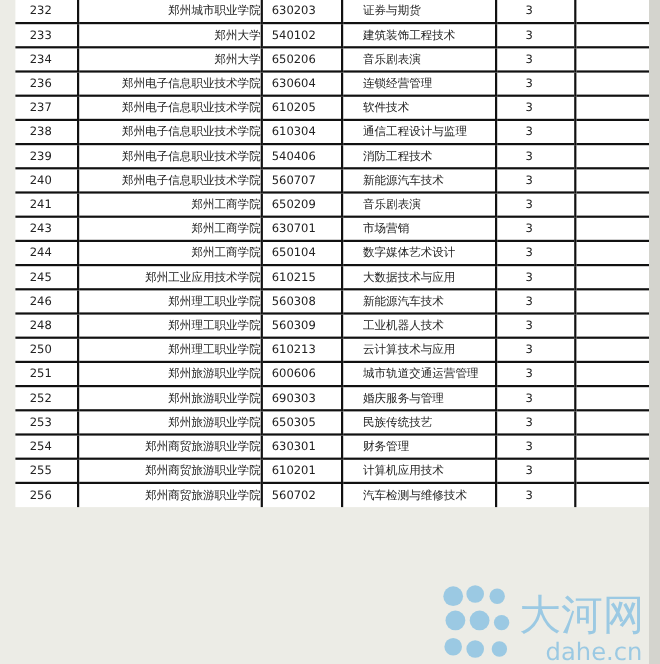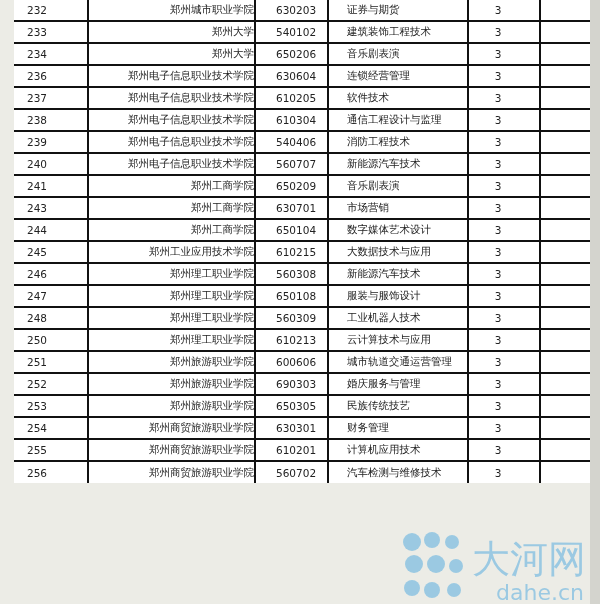--- a/index.html
+++ b/index.html
@@ -27,23 +27,23 @@
     height: 22px;
     border-top: 2px solid #111;
     border-bottom: 0;
     padding: 0;
     font-size: 10.5px;
     color: #222;
     white-space: nowrap;
     overflow: hidden;
     vertical-align: middle;
   }
-  td.c-idx { width: 74px; text-align: left; padding-left: 13px; box-sizing: border-box; margin-left: 28px; }
+  td.c-idx { width: 57px; text-align: left; padding-left: 13px; box-sizing: border-box; margin-left: 28px; }
   td.c-school { width: 167px; border-left: 2px solid #111; padding-left: 2px; box-sizing: border-box; text-align: right; }
-  td.c-code { width: 73px; border-left: 2px solid #111; padding-left: 20px; box-sizing: border-box; }
+  td.c-code { width: 73px; border-left: 2px solid #111; padding-left: 8px; box-sizing: border-box; }
   td.c-major { width: 140px; border-left: 2px solid #111; padding-left: 18px; box-sizing: border-box; }
   td.c-years { width: 72px; border-left: 2px solid #111; text-align: center; box-sizing: border-box; padding-right: 12px; }
   td.c-note { width: 72px; border-left: 2px solid #111; box-sizing: border-box; }
   .watermark {
     position: absolute; left: 400px; top: 528px; width: 190px; height: 80px;
     pointer-events: none; opacity: 0.55;
   }
 </style>
 </head>
 <body>
@@ -145,28 +145,20 @@
           <td class="c-code">610215</td>
           <td class="c-major">大数据技术与应用</td>
           <td class="c-years">3</td>
           <td class="c-note"></td>
         </tr>
         <tr>
           <td class="c-idx">246</td>
           <td class="c-school">郑州理工职业学院</td>
           <td class="c-code">560308</td>
           <td class="c-major">新能源汽车技术</td>
-          <td class="c-years">3</td>
-          <td class="c-note"></td>
-        </tr>
-        <tr>
-          <td class="c-idx">247</td>
-          <td class="c-school">郑州理工职业学院</td>
-          <td class="c-code">650108</td>
-          <td class="c-major">服装与服饰设计</td>
           <td class="c-years">3</td>
           <td class="c-note"></td>
         </tr>
         <tr>
           <td class="c-idx">248</td>
           <td class="c-school">郑州理工职业学院</td>
           <td class="c-code">560309</td>
           <td class="c-major">工业机器人技术</td>
           <td class="c-years">3</td>
           <td class="c-note"></td>

